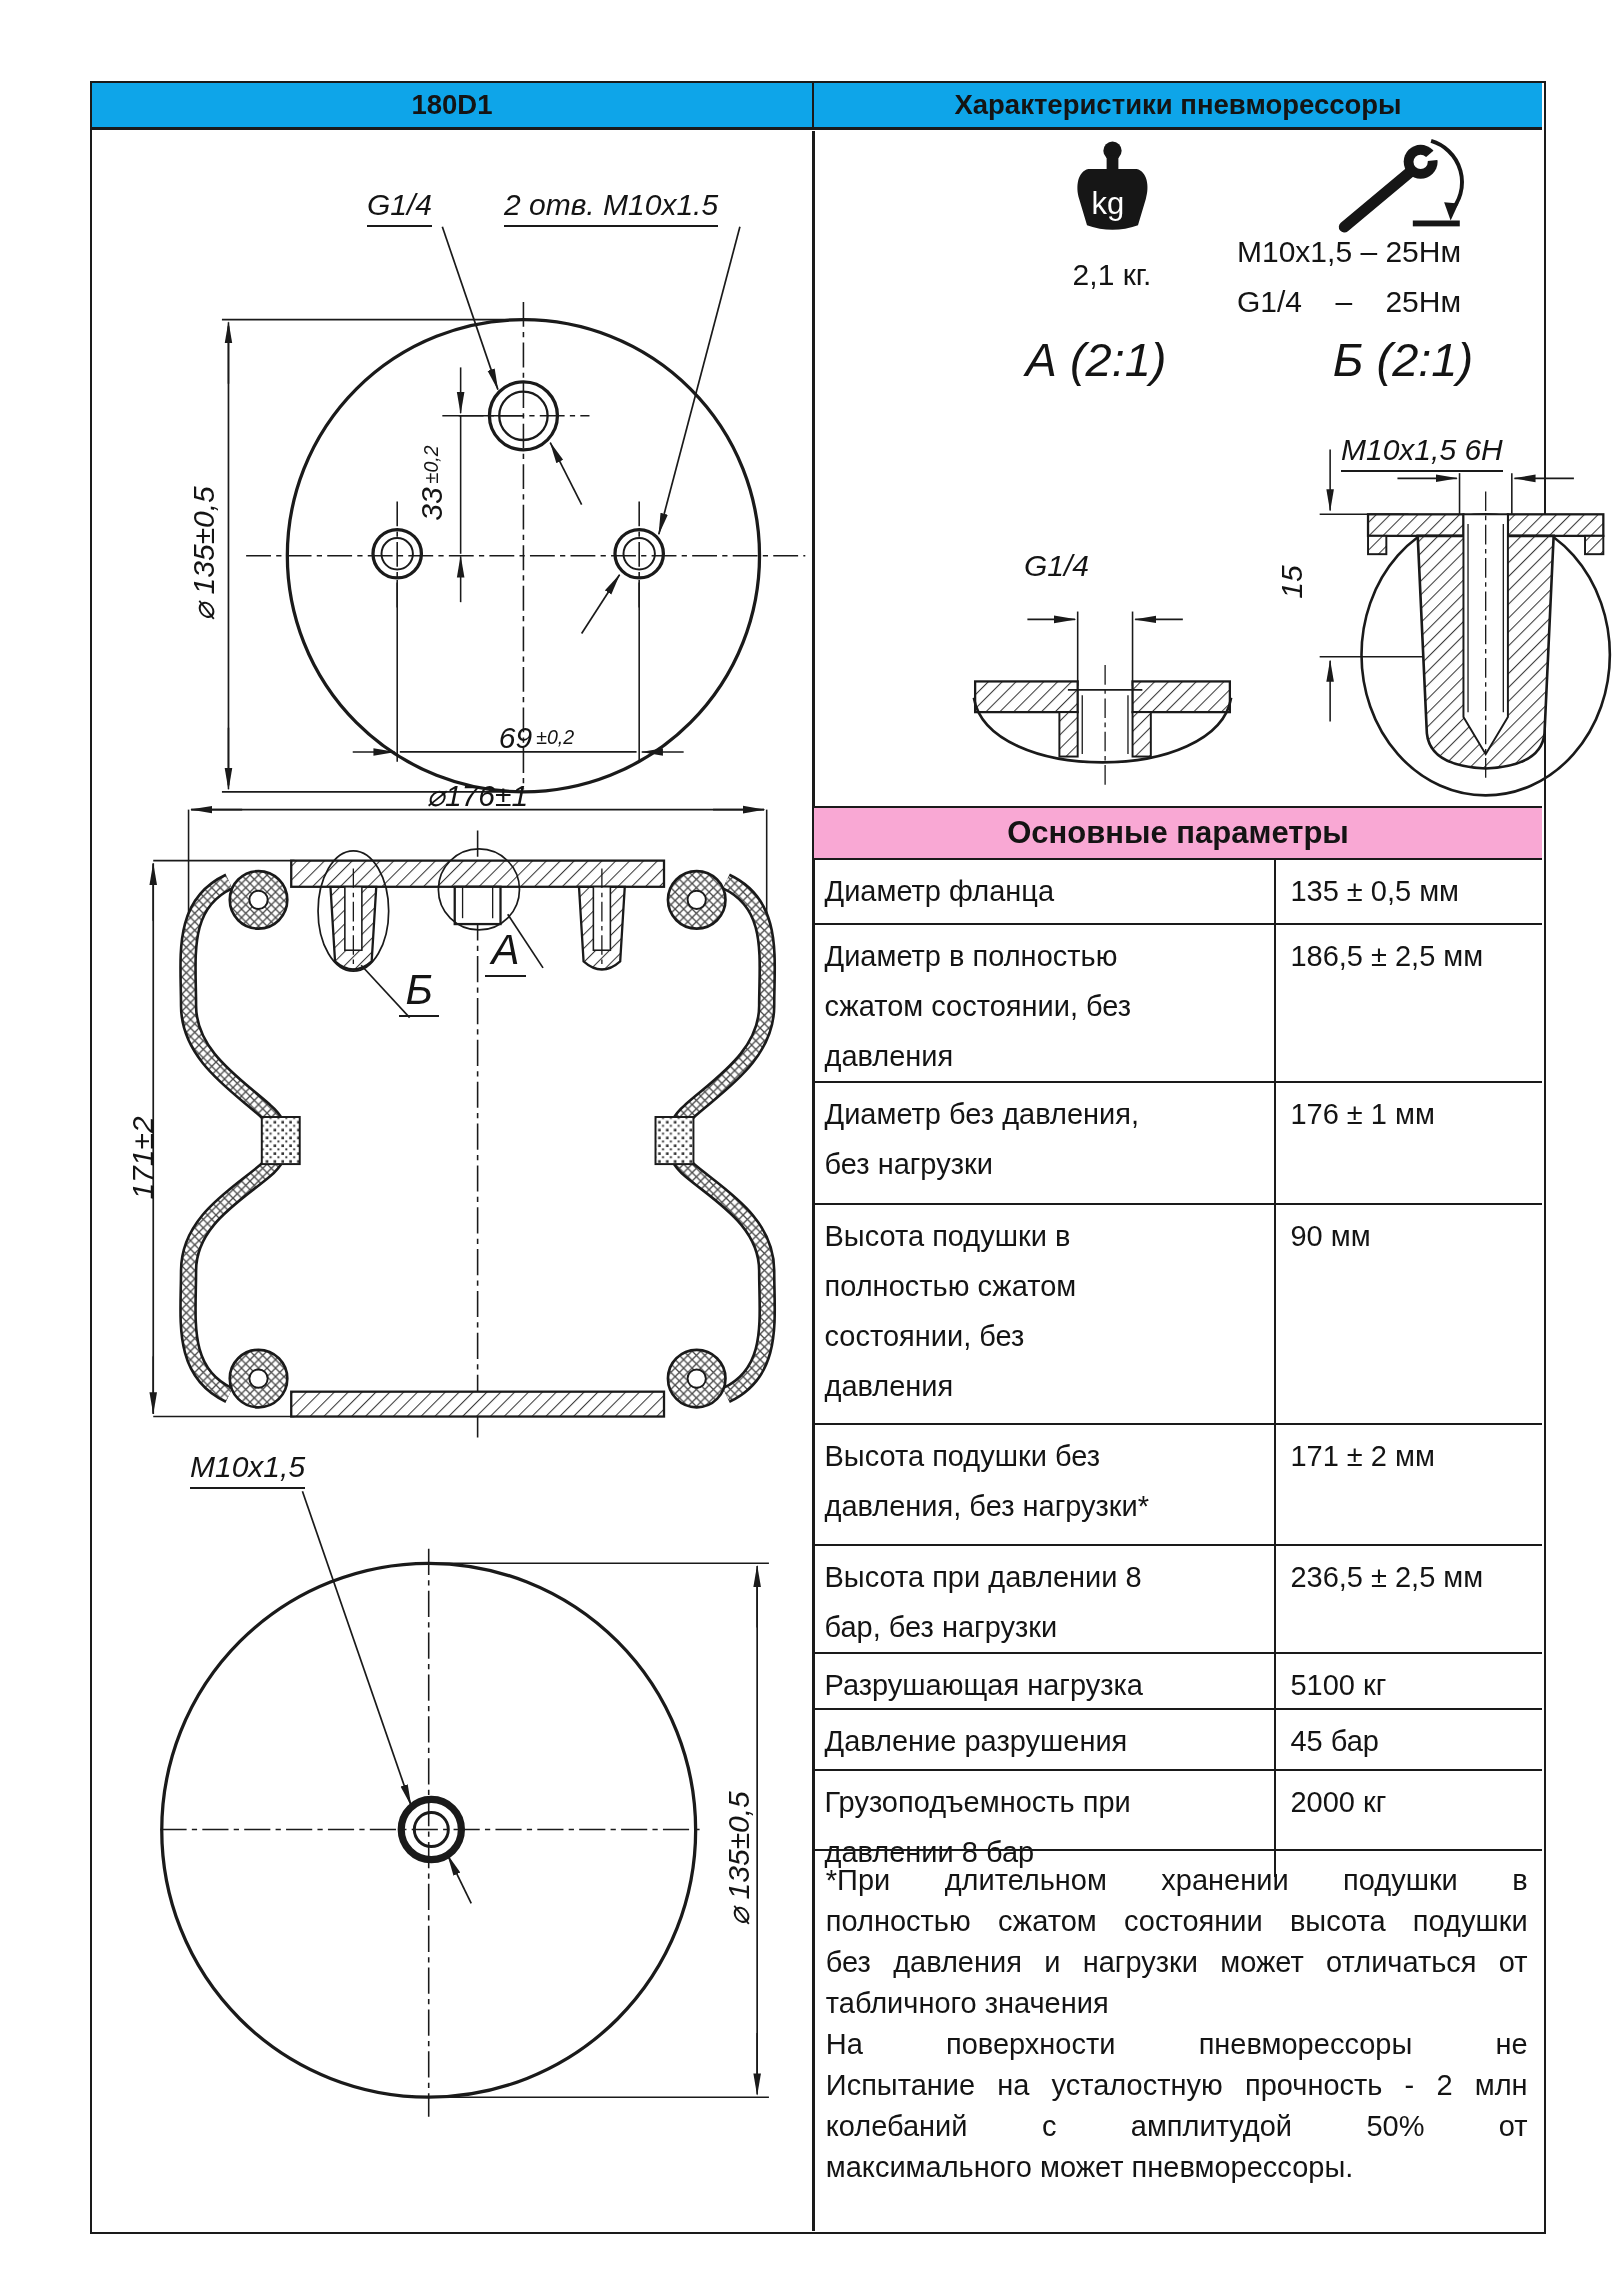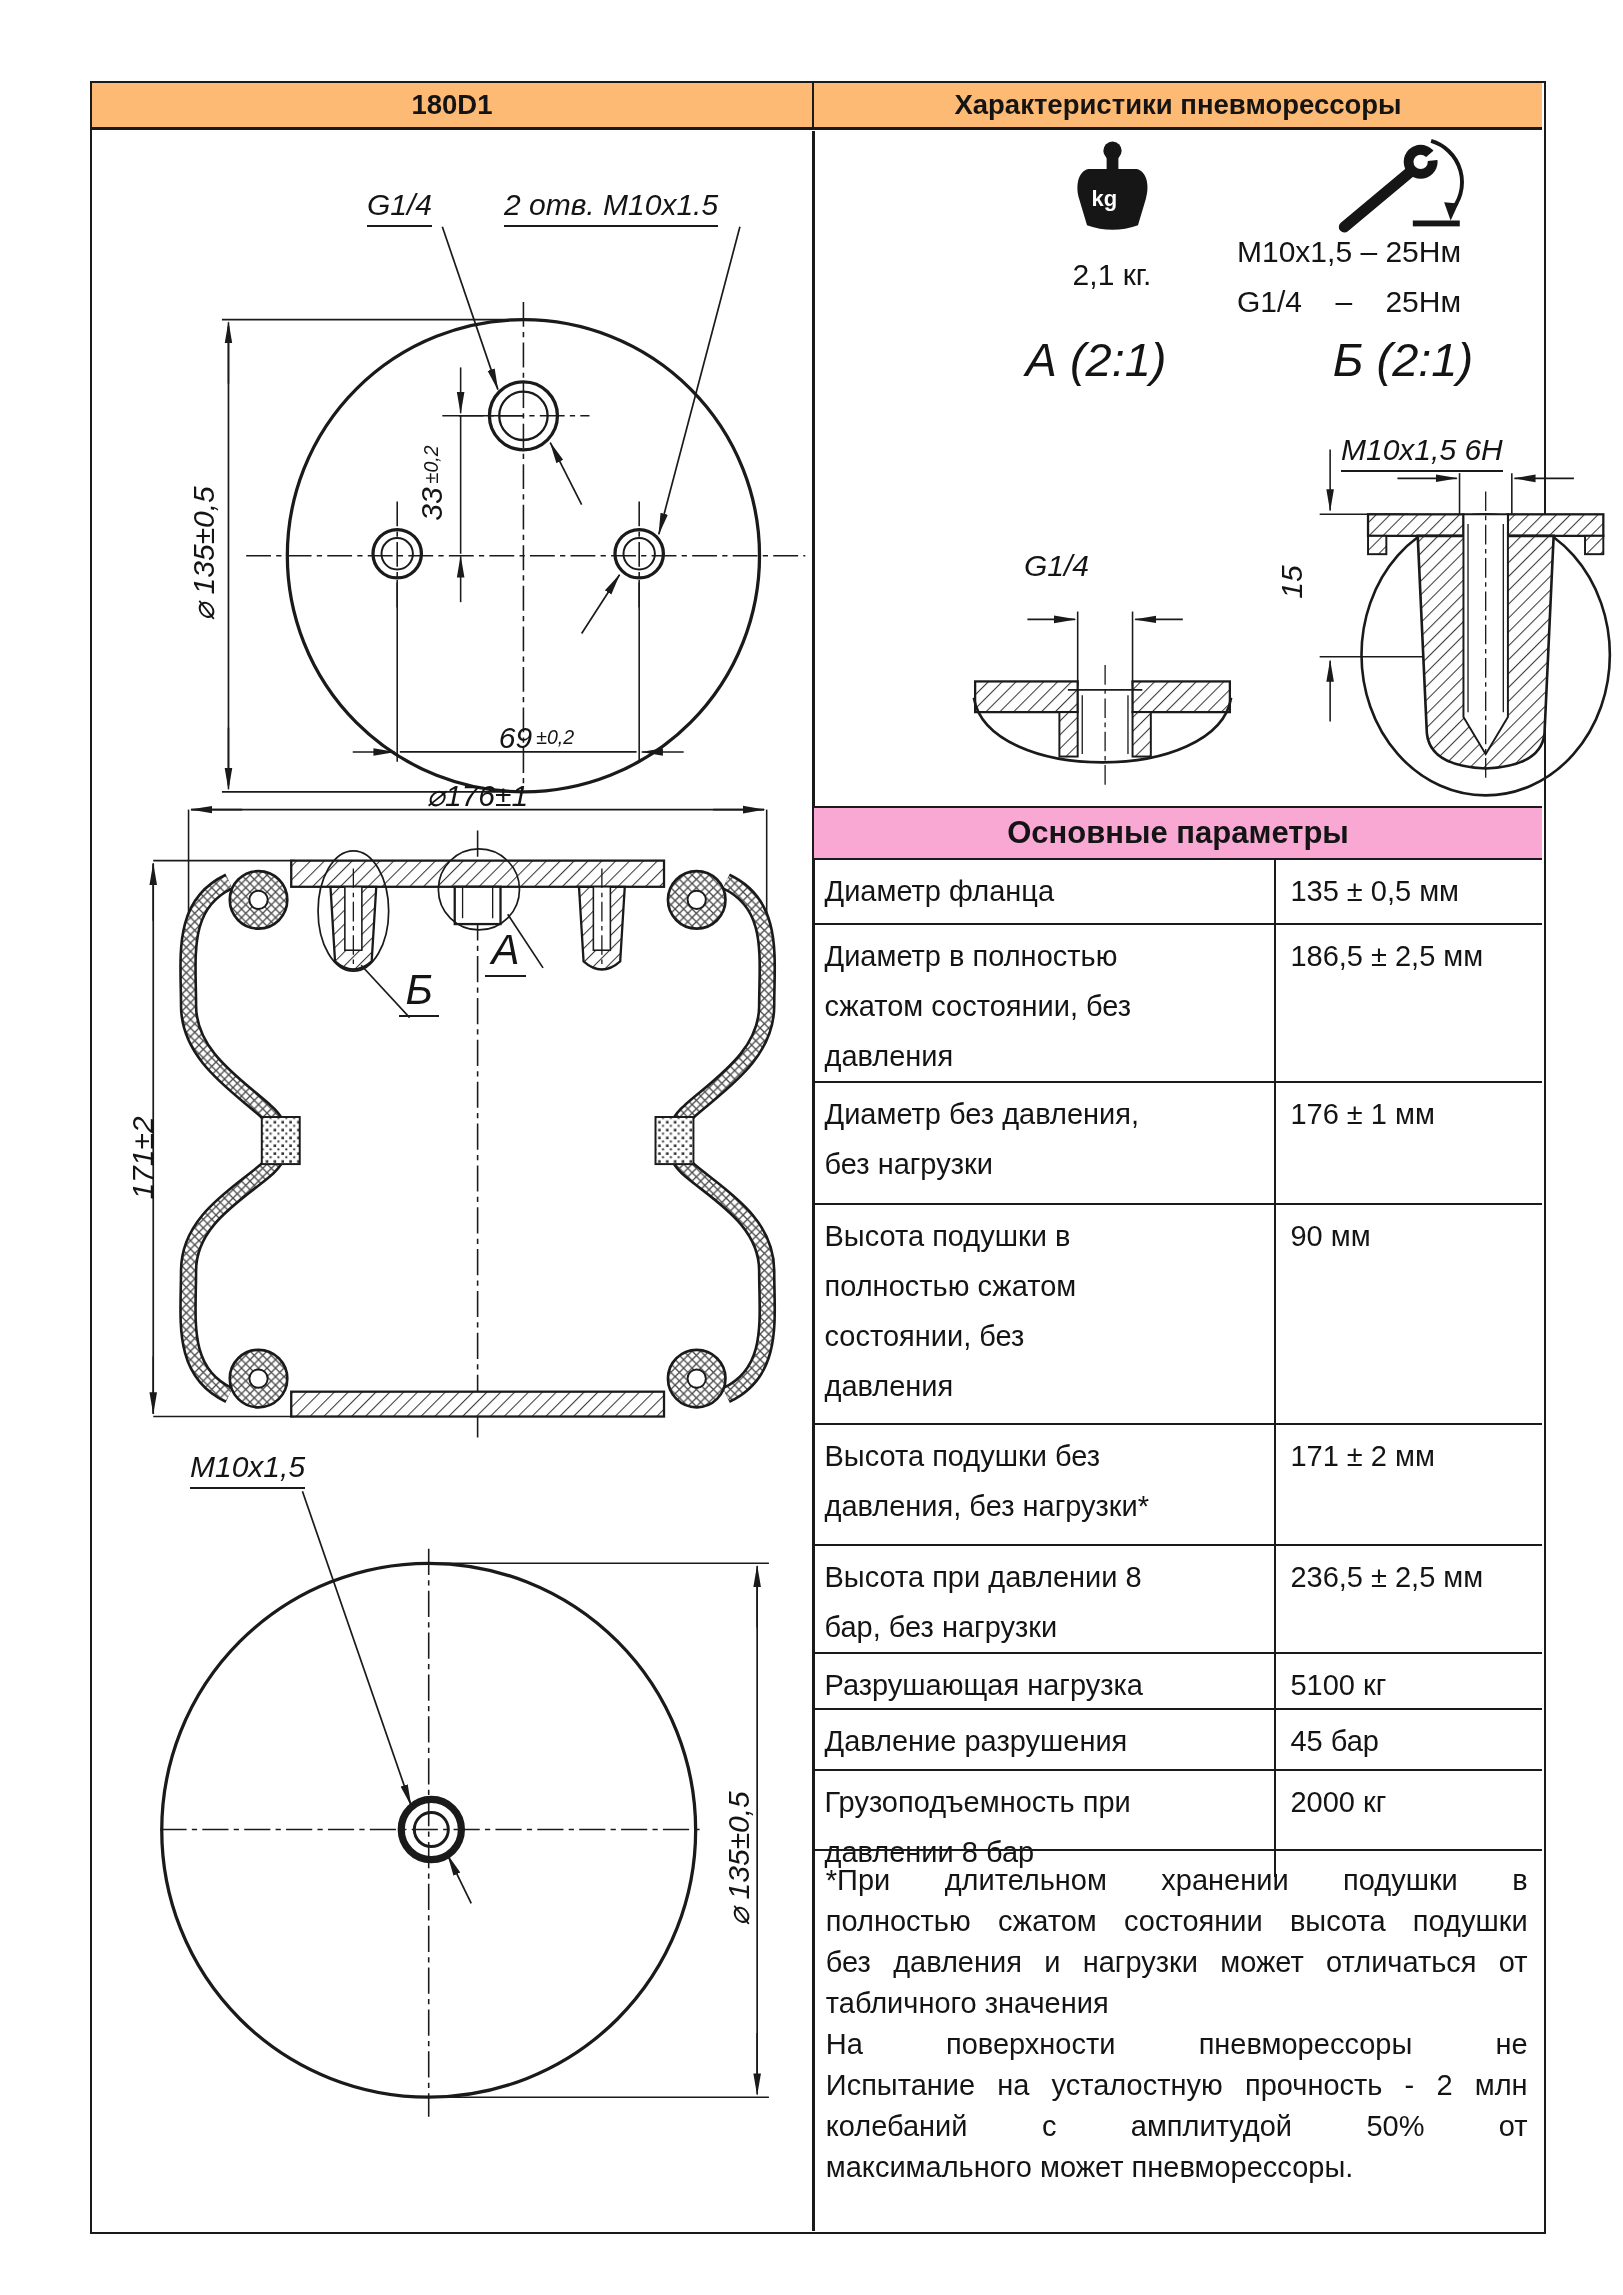--- a/index.html
+++ b/index.html
@@ -2,21 +2,21 @@
 <html style="font-size:10.5px"><head>
 <meta charset="utf-8">
 <style>
   html,body{margin:0;padding:0;background:#fff}
   .page{position:relative;width:1623px;height:2295px;background:#ffffff;
         font-family:"Liberation Sans",sans-serif;color:#141414;overflow:hidden}
   .sheet{position:absolute;left:90px;top:70px;width:1456px;height:2153px;
          border:2.6px solid #1a1a1a;box-sizing:border-box}
   .abs{position:absolute}
   
-  .hdr{left:0;top:0;width:1450px;height:44px;background:#fdba74;border-bottom:3.3px solid #1a1a1a;display:flex}
+  .hdr{left:0;top:0;width:1450px;height:44px;background:#0ea5e9;border-bottom:3.3px solid #1a1a1a;display:flex}
   .hdr-c{display:flex;align-items:center;justify-content:center;font-size:27.5px;font-weight:600}
   .hdr-c1{width:720px;border-right:2.6px solid #1a1a1a}
   .hdr-c2{flex:1}
   .vdiv{left:720px;top:48px;width:2.6px;height:2100px;background:#1a1a1a}
   
   .dlab{font-style:italic;font-size:30px;white-space:nowrap}
   .under{border-bottom:2px solid #1a1a1a;padding-bottom:2.6px}
   .rot{transform:rotate(-90deg)}
   .dim-main{font-style:italic;font-size:30px}
   .dim-tol{font-style:italic;font-size:19.6px;position:relative;top:-3.9px;margin-left:3.9px}
@@ -29,21 +29,21 @@
              display:flex;align-items:center;justify-content:center;font-size:31px;font-weight:bold}
   .trow{display:flex;border-top:2px solid #1a1a1a;box-sizing:border-box}
   .tc-l{width:462px;border-right:2px solid #1a1a1a;box-sizing:border-box;
         padding:5.9px 11.8px 0 10.5px;font-size:29px;line-height:50px;white-space:pre-line}
   .tc-v{flex:1;padding:5.9px 0 0 14.4px;font-size:29px;line-height:50px;white-space:nowrap}
   .fnote{left:722px;top:1766px;width:728px;height:387px;border-top:2px solid #1a1a1a;
          box-sizing:border-box;padding:9.2px 14.4px 0 11.8px;font-size:29px}
   .fl{line-height:41px;text-align:justify;text-align-last:justify}
   .fl.end{text-align:left;text-align-last:left}
   svg{overflow:visible}
-  .kgtxt{color:#fff;font-weight:bold;font-size:22px}
+  .kgtxt{color:#fff;font-weight:normal;font-size:31px}
 </style>
 </head>
 <body>
 
 
 
 
 <svg width="0" height="0" aria-hidden="true">
   <defs>
     <marker id="ar" viewBox="0 0 20 8" refX="19" refY="4" markerWidth="34" markerHeight="14" orient="auto" markerUnits="userSpaceOnUse">

